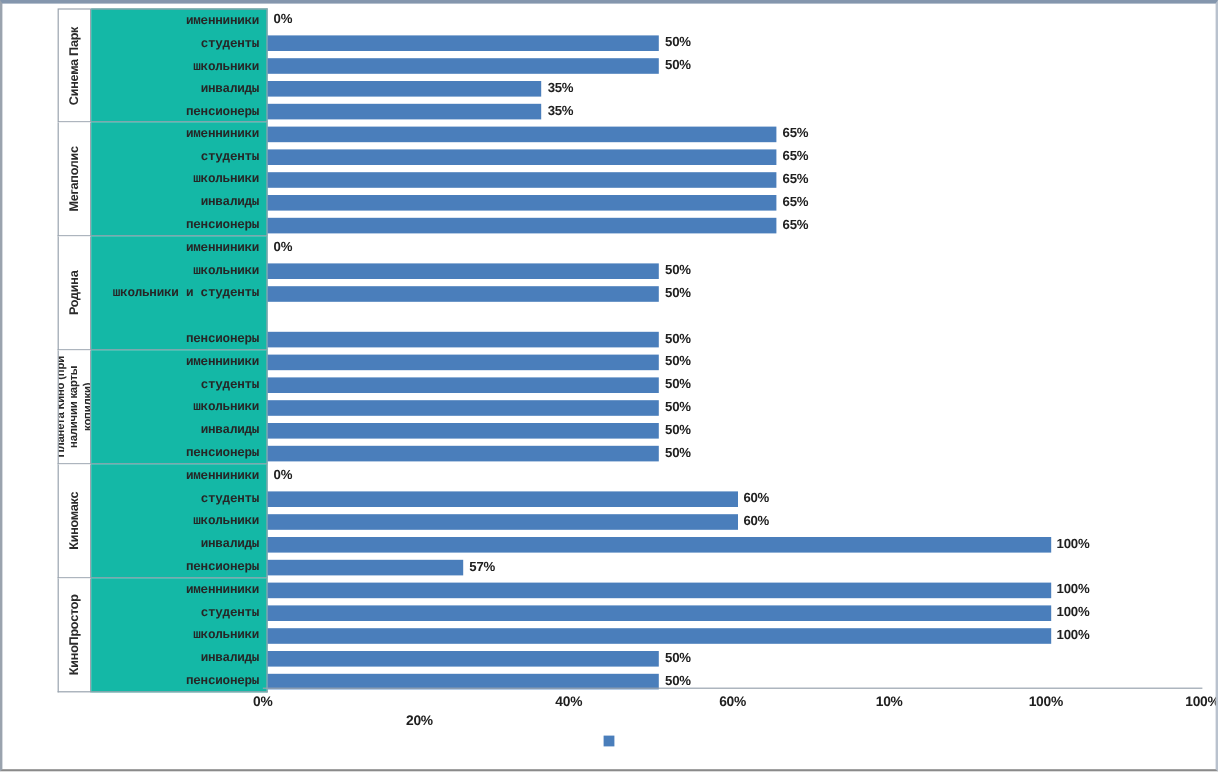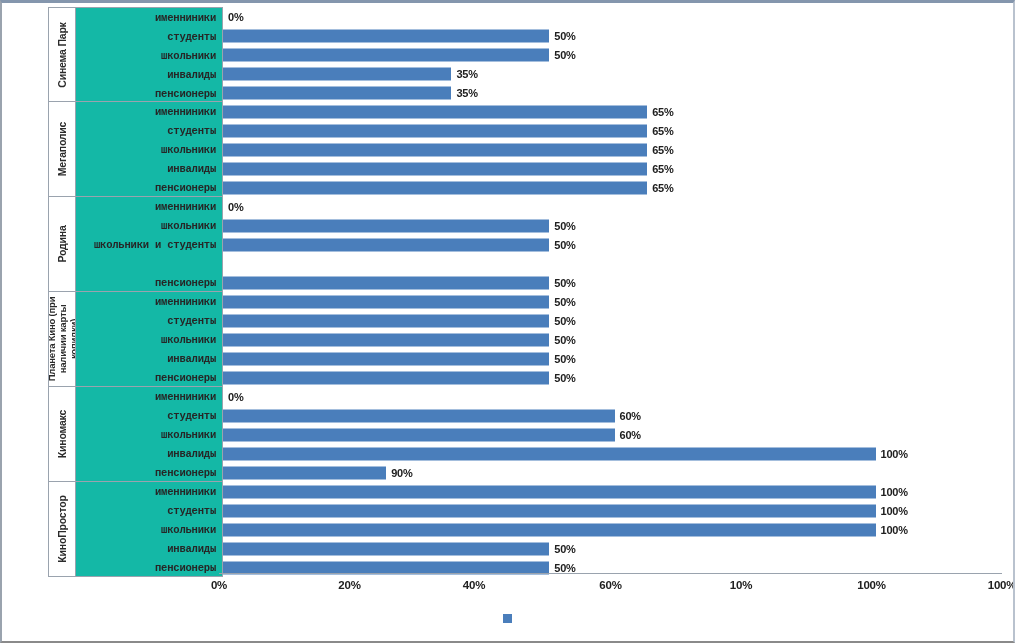--- a/index.html
+++ b/index.html
@@ -276,35 +276,35 @@
         <div class="bar-row" style="top: 275.5px;"><span class="bar" style="width: 326.25px; background: rgb(74, 126, 187);"></span><span class="bar-val">50%</span></div>
         <div class="bar-row" style="top: 294.5px;"><span class="bar" style="width: 326.25px; background: rgb(74, 126, 187);"></span><span class="bar-val">50%</span></div>
         <div class="bar-row" style="top: 313.5px;"><span class="bar" style="width: 326.25px; background: rgb(74, 126, 187);"></span><span class="bar-val">50%</span></div>
         <div class="bar-row" style="top: 332.5px;"><span class="bar" style="width: 326.25px; background: rgb(74, 126, 187);"></span><span class="bar-val">50%</span></div>
         <div class="bar-row" style="top: 351.5px;"><span class="bar" style="width: 326.25px; background: rgb(74, 126, 187);"></span><span class="bar-val">50%</span></div>
         <div class="bar-row" style="top: 370.5px;"><span class="bar" style="width: 326.25px; background: rgb(74, 126, 187);"></span><span class="bar-val">50%</span></div>
         <div class="bar-row" style="top: 389.5px;"><span class="bar" style="width: 0px; background: rgb(74, 126, 187);"></span><span class="bar-val">0%</span></div>
         <div class="bar-row" style="top: 408.5px;"><span class="bar" style="width: 391.5px; background: rgb(74, 126, 187);"></span><span class="bar-val">60%</span></div>
         <div class="bar-row" style="top: 427.5px;"><span class="bar" style="width: 391.5px; background: rgb(74, 126, 187);"></span><span class="bar-val">60%</span></div>
         <div class="bar-row" style="top: 446.5px;"><span class="bar" style="width: 652.5px; background: rgb(74, 126, 187);"></span><span class="bar-val">100%</span></div>
-        <div class="bar-row" style="top: 465.5px;"><span class="bar" style="width: 163.125px; background: rgb(74, 126, 187);"></span><span class="bar-val">90%</span></div>
+        <div class="bar-row" style="top: 465.5px;"><span class="bar" style="width: 163.125px; background: rgb(74, 126, 187);"></span><span class="bar-val">57%</span></div>
         <div class="bar-row" style="top: 484.5px;"><span class="bar" style="width: 652.5px; background: rgb(74, 126, 187);"></span><span class="bar-val">100%</span></div>
         <div class="bar-row" style="top: 503.5px;"><span class="bar" style="width: 652.5px; background: rgb(74, 126, 187);"></span><span class="bar-val">100%</span></div>
         <div class="bar-row" style="top: 522.5px;"><span class="bar" style="width: 652.5px; background: rgb(74, 126, 187);"></span><span class="bar-val">100%</span></div>
         <div class="bar-row" style="top: 541.5px;"><span class="bar" style="width: 326.25px; background: rgb(74, 126, 187);"></span><span class="bar-val">50%</span></div>
         <div class="bar-row" style="top: 560.5px;"><span class="bar" style="width: 326.25px; background: rgb(74, 126, 187);"></span><span class="bar-val">50%</span></div>
       </div>
 
   </div>
 
   <div class="x-axis-line"></div>
 
   <div class="x-tick-labels" id="x-ticks">
       <div class="x-tick" style="left: 217px;">0%</div>
-      <div class="x-tick" style="left: 347.5px;">20%</div>
+      <div class="x-tick" style="left: 347.5px; margin-top: 16px;">20%</div>
       <div class="x-tick" style="left: 472px;">40%</div>
       <div class="x-tick" style="left: 608.5px;">60%</div>
       <div class="x-tick" style="left: 739px;">10%</div>
       <div class="x-tick" style="left: 869.5px;">100%</div>
       <div class="x-tick" style="left: 1000px;">100%</div>
     </div>
 
   <div class="legend">
     <div class="legend-inner">
       <span class="legend-swatch"></span>

